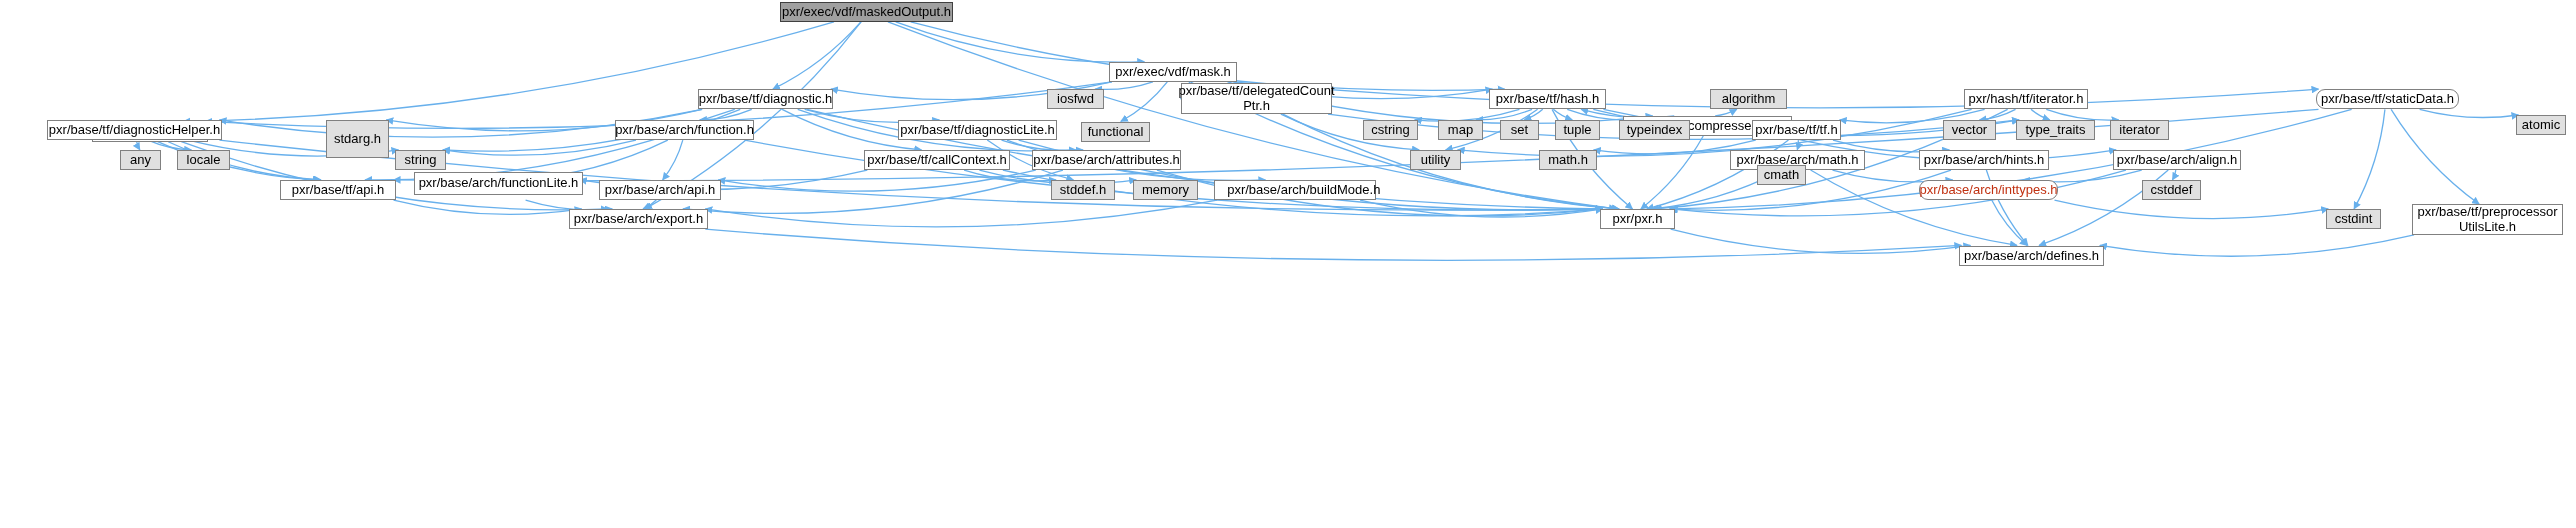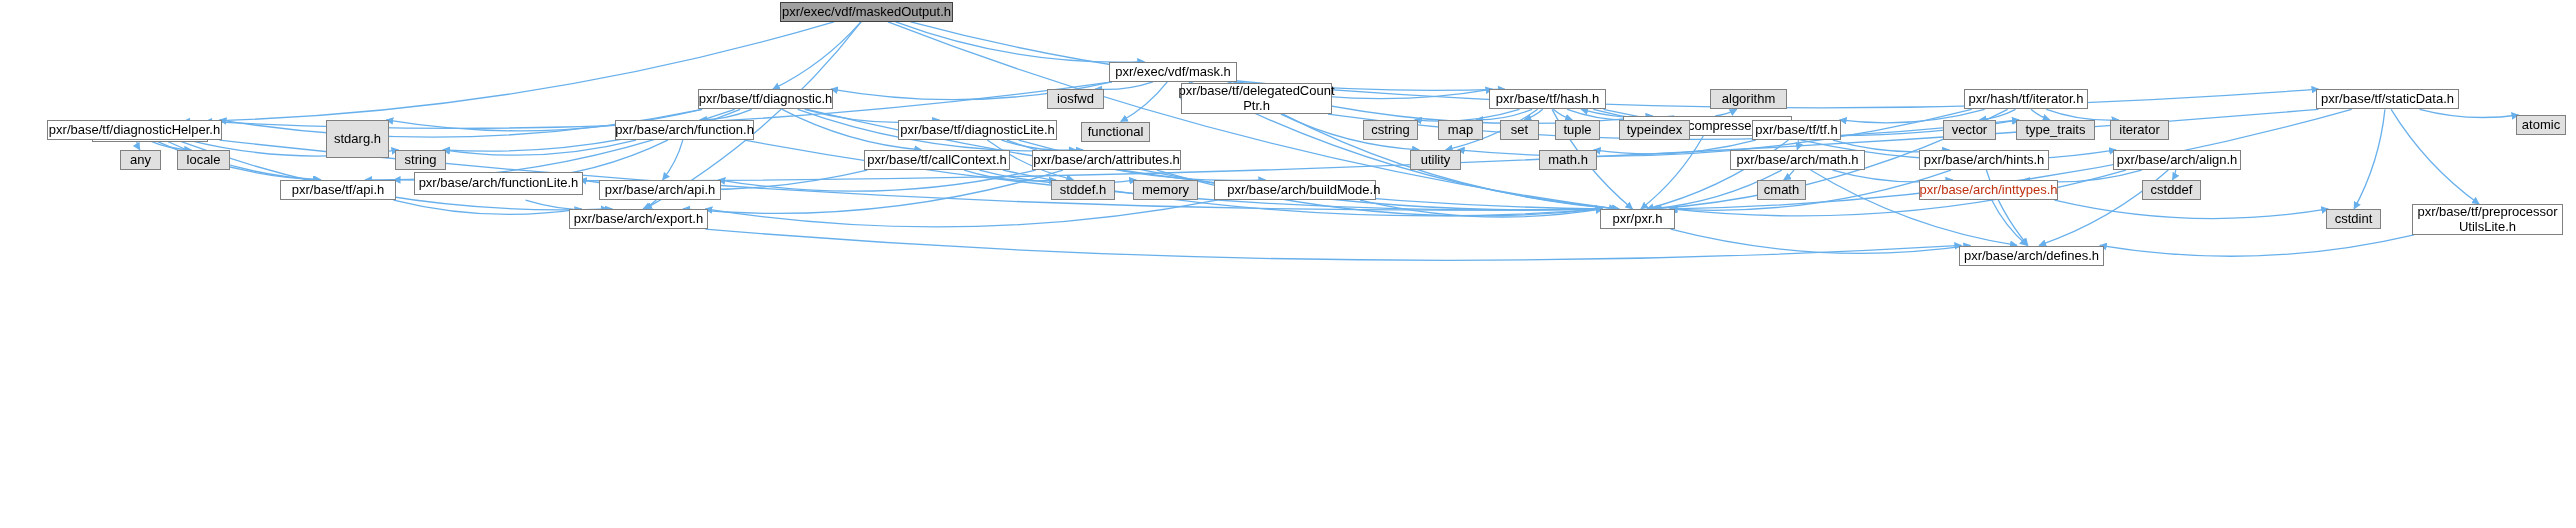--- a/index.html
+++ b/index.html
@@ -5,21 +5,21 @@
   html,body{margin:0;padding:0;background:#ffffff;}
   #canvas{position:relative;width:2576px;height:528px;background:#ffffff;overflow:hidden;
           font-family:"Liberation Sans", sans-serif;}
   svg#edges{position:absolute;left:0;top:0;width:2576px;height:528px;}
   .node{position:absolute;box-sizing:border-box;display:flex;align-items:center;justify-content:center;
         text-align:center;border:0.8px solid #808080;background:#ffffff;color:#000000;
         font-family:"Liberation Sans", sans-serif;font-size:13px;line-height:1.08;
         white-space:pre-line;padding:0.8px 2.4px;}
   .node.sys{background:#e0e0e0;border:0.8px solid #808080;}
   .node.root{background:#a0a0a0;border:0.8px solid #404040;}
-  .node.lnk{color:#c03010;}
+  .node.lnk{color:#c03010;border-radius:9px;}
 </style>
 </head>
 <body>
 
 <div id="canvas">
   <svg id="edges" viewBox="0 0 3179 652" width="2576" height="528">
     <defs>
       <marker id="arrow" viewBox="0 0 10 10" refX="9" refY="5" markerWidth="6" markerHeight="6" orient="auto-start-reverse">
         <path d="M 0 0 L 10 5 L 0 10 z" fill="#68b0ec"></path>
       </marker>
@@ -124,21 +124,21 @@
         <path d="M 2980 290 Q 2787.3 335.3 2592 303" fill="none" stroke="#68b0ec" stroke-width="1.6" marker-end="url(#arrow)"></path>
         <path d="M 870 283 Q 1644.7908390985392 347.99542790828923 2421 303" fill="none" stroke="#68b0ec" stroke-width="1.6" marker-end="url(#arrow)"></path>
       </g>
   </svg>
   <div id="node-layer">
       <div class="node root" style="left: 780px; top: 1.6px; width: 173px; height: 20px;">pxr/exec/vdf/maskedOutput.h</div>
       <div class="node " style="left: 1109px; top: 62px; width: 128px; height: 20px;">pxr/exec/vdf/mask.h</div>
       <div class="node " style="left: 92px; top: 122px; width: 116px; height: 20px;">pxr/exec/vdf/api.h</div>
       <div class="node sys" style="left: 1081px; top: 122px; width: 69px; height: 20px;">functional</div>
       <div class="node " style="left: 1623px; top: 116px; width: 169px; height: 20px;">pxr/base/tf/compressedBits.h</div>
-      <div class="node " style="left: 2316px; top: 89px; width: 143px; height: 20px;">pxr/base/tf/staticData.h</div>
+      <div class="node " style="left: 2316px; top: 89px; width: 143px; height: 20px; border-radius: 9px;">pxr/base/tf/staticData.h</div>
       <div class="node " style="left: 698px; top: 89px; width: 135px; height: 20px;">pxr/base/tf/diagnostic.h</div>
       <div class="node sys" style="left: 1047px; top: 89px; width: 57px; height: 20px;">iosfwd</div>
       <div class="node " style="left: 1181px; top: 83px; width: 151px; height: 31px;">pxr/base/tf/delegatedCount
 Ptr.h</div>
       <div class="node " style="left: 1489px; top: 89px; width: 117px; height: 20px;">pxr/base/tf/hash.h</div>
       <div class="node sys" style="left: 1710px; top: 89px; width: 77px; height: 20px;">algorithm</div>
       <div class="node " style="left: 1964px; top: 89px; width: 124px; height: 20px;">pxr/hash/tf/iterator.h</div>
       <div class="node sys" style="left: 2516px; top: 115px; width: 50px; height: 20px;">atomic</div>
       <div class="node " style="left: 47px; top: 120px; width: 175px; height: 20px;">pxr/base/tf/diagnosticHelper.h</div>
       <div class="node sys" style="left: 326px; top: 120px; width: 63px; height: 38px;">stdarg.h</div>
@@ -162,21 +162,21 @@
       <div class="node " style="left: 1919px; top: 150px; width: 130px; height: 20px;">pxr/base/arch/hints.h</div>
       <div class="node " style="left: 2113px; top: 150px; width: 128px; height: 20px;">pxr/base/arch/align.h</div>
       <div class="node " style="left: 864px; top: 150px; width: 146px; height: 20px;">pxr/base/tf/callContext.h</div>
       <div class="node " style="left: 1032px; top: 150px; width: 149px; height: 20px;">pxr/base/arch/attributes.h</div>
       <div class="node " style="left: 280px; top: 180px; width: 116px; height: 20px;">pxr/base/tf/api.h</div>
       <div class="node " style="left: 414px; top: 172px; width: 169px; height: 23px;">pxr/base/arch/functionLite.h</div>
       <div class="node " style="left: 599px; top: 180px; width: 122px; height: 20px;">pxr/base/arch/api.h</div>
       <div class="node sys" style="left: 1051px; top: 180px; width: 64px; height: 20px;">stddef.h</div>
       <div class="node sys" style="left: 1133px; top: 180px; width: 65px; height: 20px;">memory</div>
       <div class="node " style="left: 1214px; top: 180px; width: 162px; height: 20px; padding-left: 20px;">pxr/base/arch/buildMode.h</div>
-      <div class="node sys" style="left: 1757px; top: 180px; width: 49px; height: 20px;">cmath</div>
+      <div class="node sys" style="left: 1757px; top: 165px; width: 49px; height: 20px;">cmath</div>
       <div class="node lnk" style="left: 1919px; top: 180px; width: 139px; height: 20px;">pxr/base/arch/inttypes.h</div>
       <div class="node sys" style="left: 2142px; top: 180px; width: 59px; height: 20px;">cstddef</div>
       <div class="node " style="left: 569px; top: 209px; width: 139px; height: 20px;">pxr/base/arch/export.h</div>
       <div class="node " style="left: 1600px; top: 209px; width: 75px; height: 20px;">pxr/pxr.h</div>
       <div class="node sys" style="left: 2326px; top: 209px; width: 55px; height: 20px;">cstdint</div>
       <div class="node " style="left: 2412px; top: 204px; width: 151px; height: 31px;">pxr/base/tf/preprocessor
 UtilsLite.h</div>
       <div class="node " style="left: 1959px; top: 246px; width: 145px; height: 20px;">pxr/base/arch/defines.h</div>
     </div>
 </div>

